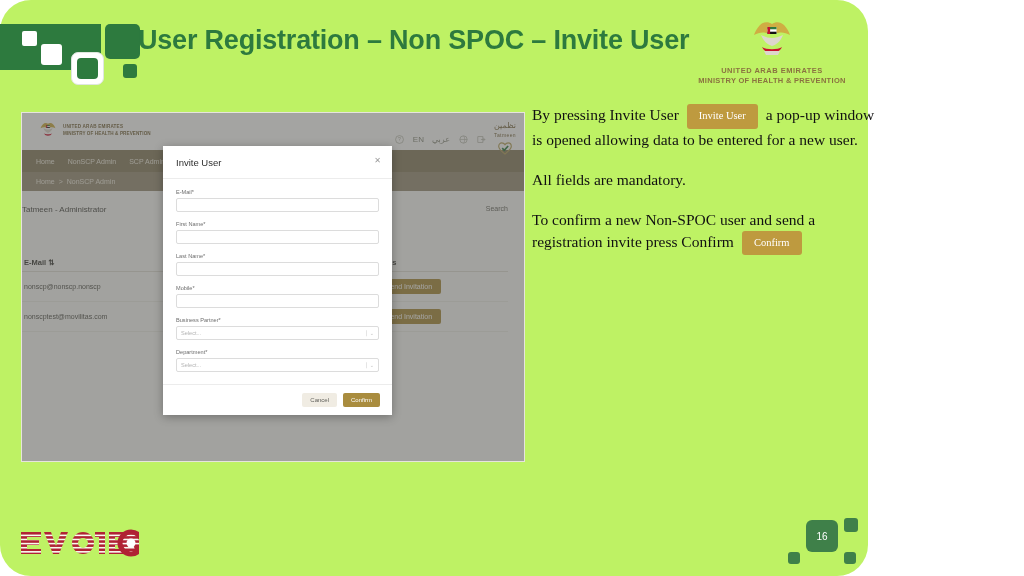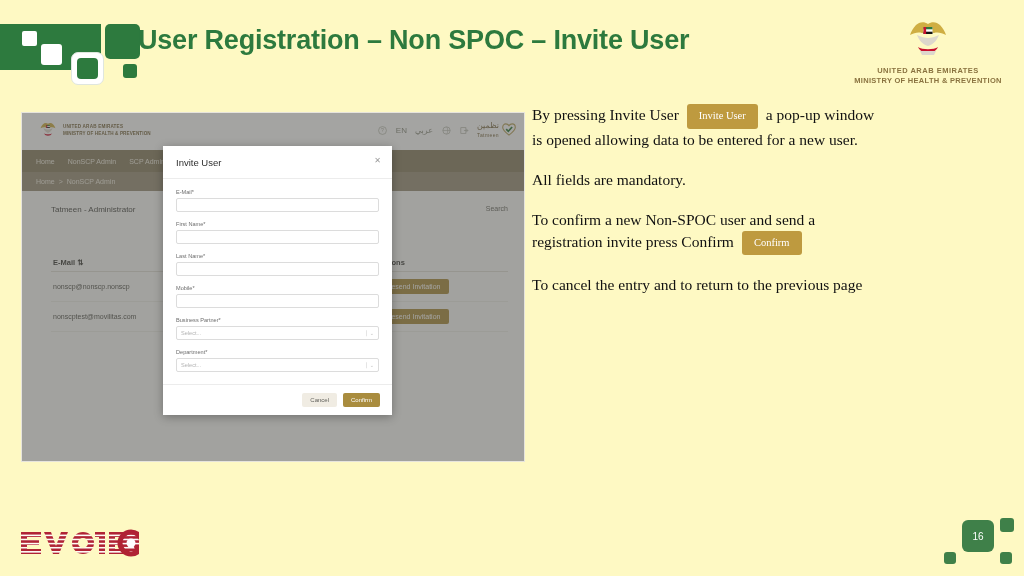--- a/index.html
+++ b/index.html
@@ -2,21 +2,21 @@
 <html><head>
 <meta charset="utf-8">
 <style>
   * { box-sizing: border-box; margin: 0; padding: 0; }
   html, body {
     width: 1024px; height: 576px;
     background: #ffffff;
     font-family: "Liberation Sans", sans-serif;
     overflow: hidden;
   }
-  .slide { position: relative; width: 1024px; height: 576px; background:#fef9c3; }
+  .slide { position: relative; width: 868px; height: 576px; background:#bef264;border-radius:31px; }
 
   
   .hdr-logo { position:absolute; left:0; top:24px; width:140px; height:46px; }
   .hdr-logo .bar { position:absolute; left:0; top:0; width:101px; height:46px; background:#2d7a3e; }
   .hdr-logo .wsq1 { position:absolute; left:22px; top:7px; width:15px; height:15px; background:#fff; border-radius:2px; }
   .hdr-logo .wsq2 { position:absolute; left:41px; top:20px; width:21px; height:21px; background:#fff; border-radius:3px; }
   .hdr-logo .gsq-big { position:absolute; left:105px; top:0px; width:35px; height:35px; background:#2d7a3e; border-radius:5px; }
   .hdr-logo .gsq-out { position:absolute; left:71px; top:28px; width:33px; height:33px; border:1px solid #dfe6df; border-radius:7px; background:#fff; }
   .hdr-logo .gsq-in { position:absolute; left:77px; top:34px; width:21px; height:21px; background:#2d7a3e; border-radius:4px; }
   .hdr-logo .gsq-sm { position:absolute; left:123px; top:40px; width:14px; height:14px; background:#2d7a3e; border-radius:3px; }
@@ -37,30 +37,30 @@
     position:absolute; left:21px; top:112px; width:504px; height:350px;
     background:#f4f4f2; overflow:hidden; border:1px solid #e6e4dd;
   }
   .shot .topbar { position:relative; height:37px; background:#fff; }
   .shot .uae-mini { position:absolute; left:16px; top:4px; display:flex; align-items:center; gap:5px; }
   .shot .uae-mini .em { width:20px; height:26px; display:flex; align-items:center; }
   .shot .uae-mini .tx1 { font-size:4.6px; font-weight:bold; color:#7b6a43; letter-spacing:0.2px; }
   .shot .uae-mini .tx2 { font-size:4.6px; font-weight:bold; color:#7b6a43; letter-spacing:0.1px; margin-top:1.5px; }
   .shot .topright { position:absolute; right:8px; top:8px; display:flex; align-items:center; gap:8px; color:#8b8d7f; font-size:8px; }
   .shot .topright .ic { width:10px; height:10px; display:inline-flex; align-items:center; justify-content:center; opacity:.8; }
-  .shot .tatmeen { display:flex; align-items:center; gap:3px; }
+  .shot .tatmeen { display:flex; align-items:center; gap:3px;flex-direction:column; }
   .shot .tatmeen .tm-ar { font-size:8px; color:#7b6a43; line-height:1; }
   .shot .tatmeen .tm-en { font-size:5px; color:#7b6a43; letter-spacing:0.4px; }
   .shot .tatmeen .heart { font-size:13px; color:#b8a45e; line-height:1; }
 
   .shot .navbar { height:22px; background:#8a7f62; display:flex; align-items:center; padding-left:14px; gap:13px; }
   .shot .navbar span { font-size:7px; color:#f0ece0; white-space:nowrap; }
   .shot .crumbs { height:19px; background:#9b917a; display:flex; align-items:center; padding-left:14px; gap:4px; }
   .shot .crumbs span { font-size:7px; color:#efeade; }
-  .shot .body { position:relative; background:#fbfbf9; height:272px; padding:14px 16px 0 29px; }
+  .shot .body { position:relative; background:#fbfbf9; height:272px; padding:14px 16px 0 0; }
   .shot .admin-title { font-size:8px; color:#4a4a46; }
   .shot .rowline { display:flex; align-items:center; justify-content:flex-end; margin-top:14px; padding-right:250px;text-decoration:underline; }
   .shot .users-count { font-size:7.5px; color:#5a5a55; }
   .btn-gold {
     background:#a98c3e; color:#fff; font-size:7px; border:none;
     padding:4px 9px; border-radius:2px; white-space:nowrap;
   }
   .shot table { width:100%; border-collapse:collapse; margin-top:11px; }
   .shot th { font-size:7.5px; color:#3c3c38; text-align:left; padding:4px 2px; border-bottom:1px solid #e2e0d8; font-weight:bold; white-space:nowrap;margin-left:36px; }
   .shot td { font-size:7px; color:#55554f; padding:7px 2px; border-bottom:1px solid #efeee8; white-space:nowrap; }
@@ -295,21 +295,20 @@
     </p>
     <p>is opened allowing data  to be entered for a new user.</p>
     <div class="gap"></div>
     <p>All fields are mandatory.</p>
     <div class="gap"></div>
     <p class="just">To confirm a new Non-SPOC user and send a</p>
     <p>
       <span>registration invite press Confirm</span><span class="inline-btn">Confirm</span>
     </p>
     <div class="gap"></div>
-    <p>To cancel the entry and to return to the previous page</p>
   </div>
 
   <div class="evoteq">
     <svg width="118" height="30" viewBox="0 0 118 30">
       <defs>
         <pattern id="stripes" width="4" height="4.1" patternUnits="userSpaceOnUse">
           <rect width="4" height="2.6" fill="#b02334"></rect>
           <rect y="2.6" width="4" height="1.5" fill="#ffffff"></rect>
         </pattern>
       </defs>

